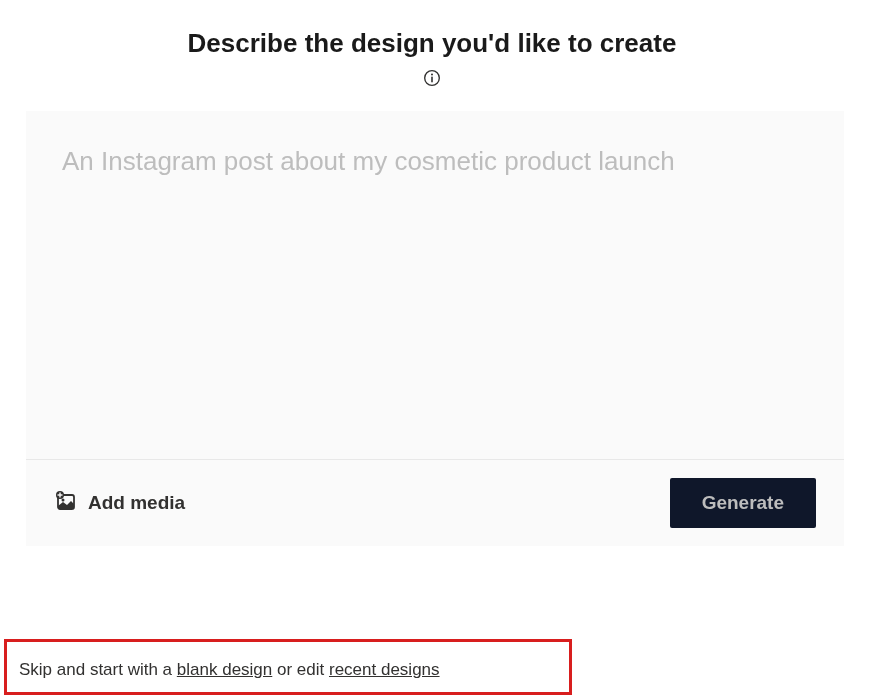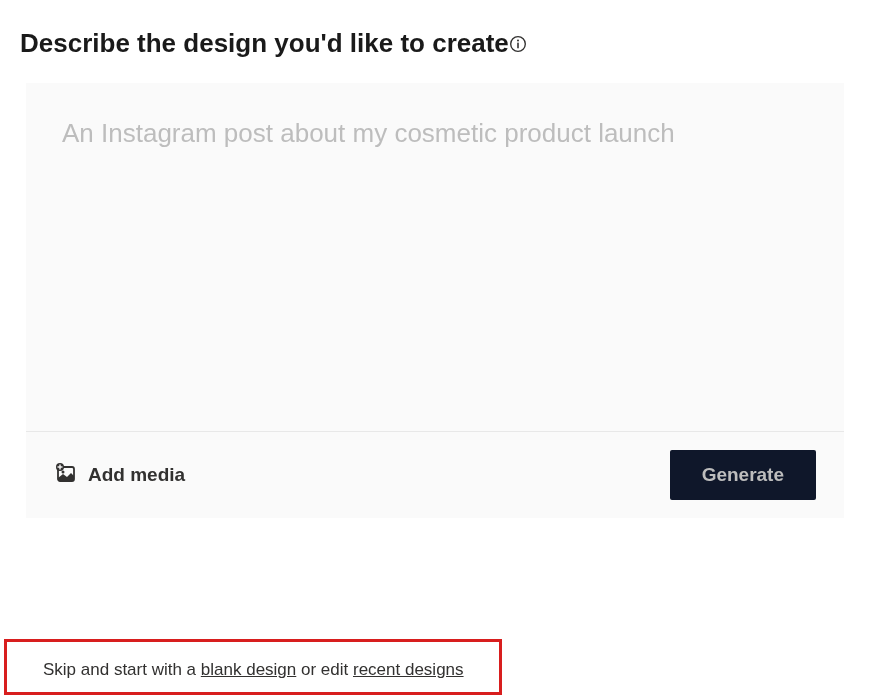--- a/index.html
+++ b/index.html
@@ -10,21 +10,23 @@
     body {
       font-family: 'Segoe UI', -apple-system, BlinkMacSystemFont, sans-serif;
       background: #ffffff;
       width: 870px;
       height: 699px;
       position: relative;
     }
     .header {
       display: flex;
       align-items: center;
+      gap: 10px;
       padding: 28px 26px 16px 20px;
+      flex-direction: column;
     }
     .header-title {
       font-size: 26px;
       font-weight: 700;
       color: #1a1a1a;
     }
     .info-icon {
       display: inline-flex;
       align-items: center;
       justify-content: center;
@@ -84,22 +86,22 @@
       color: #bdbdbd;
       font-family: inherit;
       cursor: not-allowed;
       border-radius: 2px;
     }
     .skip-container {
       position: absolute;
       bottom: 4px;
       left: 4px;
       border: 3px solid #d81e1e;
-      padding: 18px 20px 12px 36px;
-      width: 498px;
+      padding: 18px 20px 12px 12px;
+      width: 568px;
     }
     .skip-text {
       font-size: 17px;
       color: #323130;
     }
     .skip-link {
       text-decoration: underline;
       cursor: pointer;
       color: #323130;
     }

